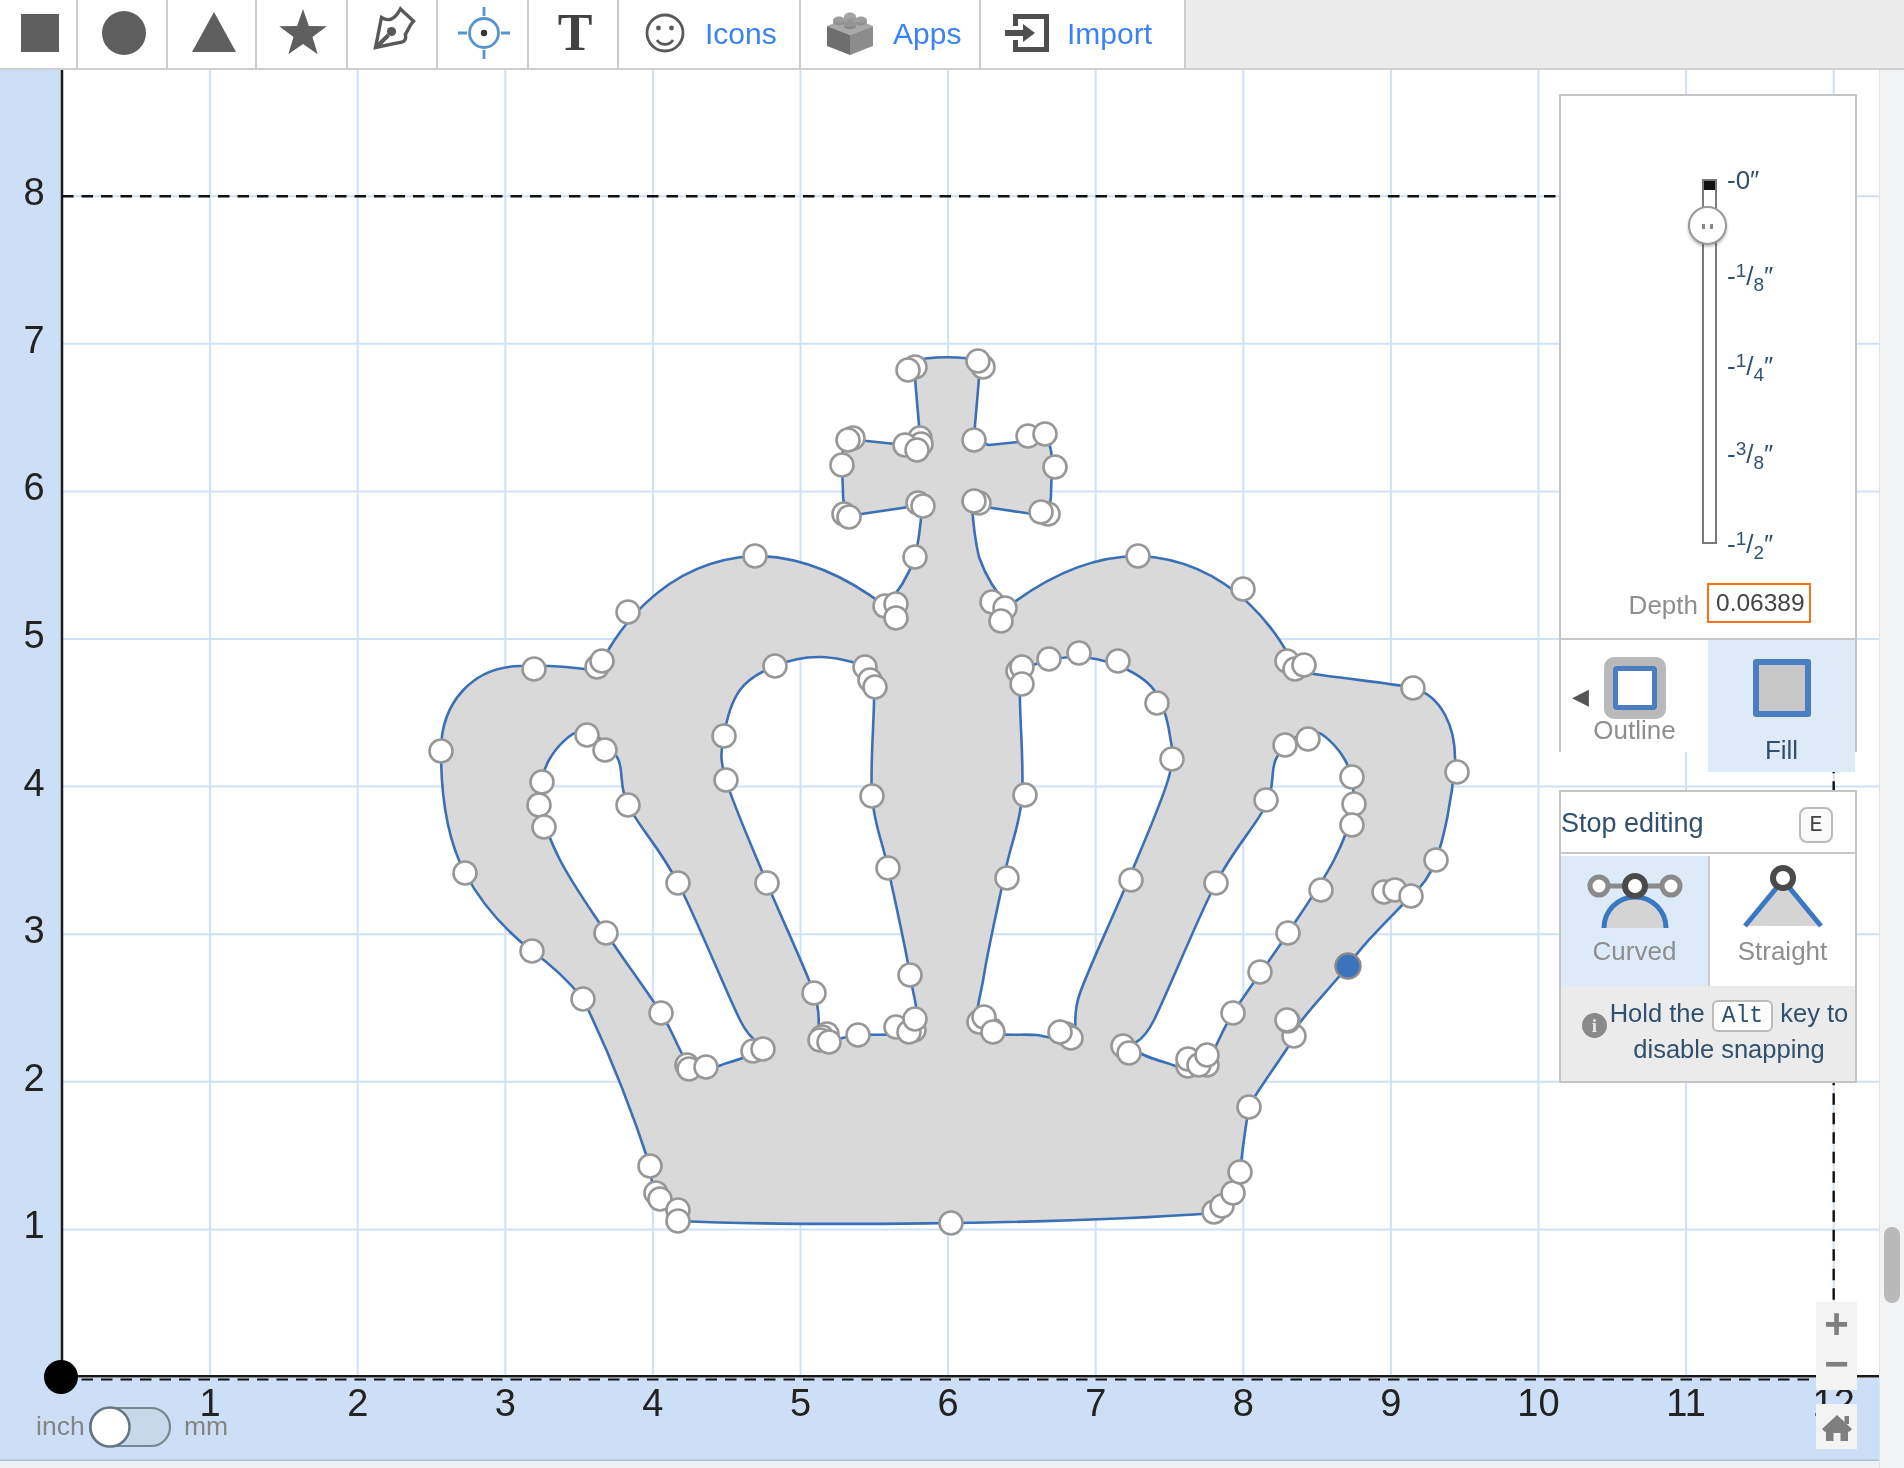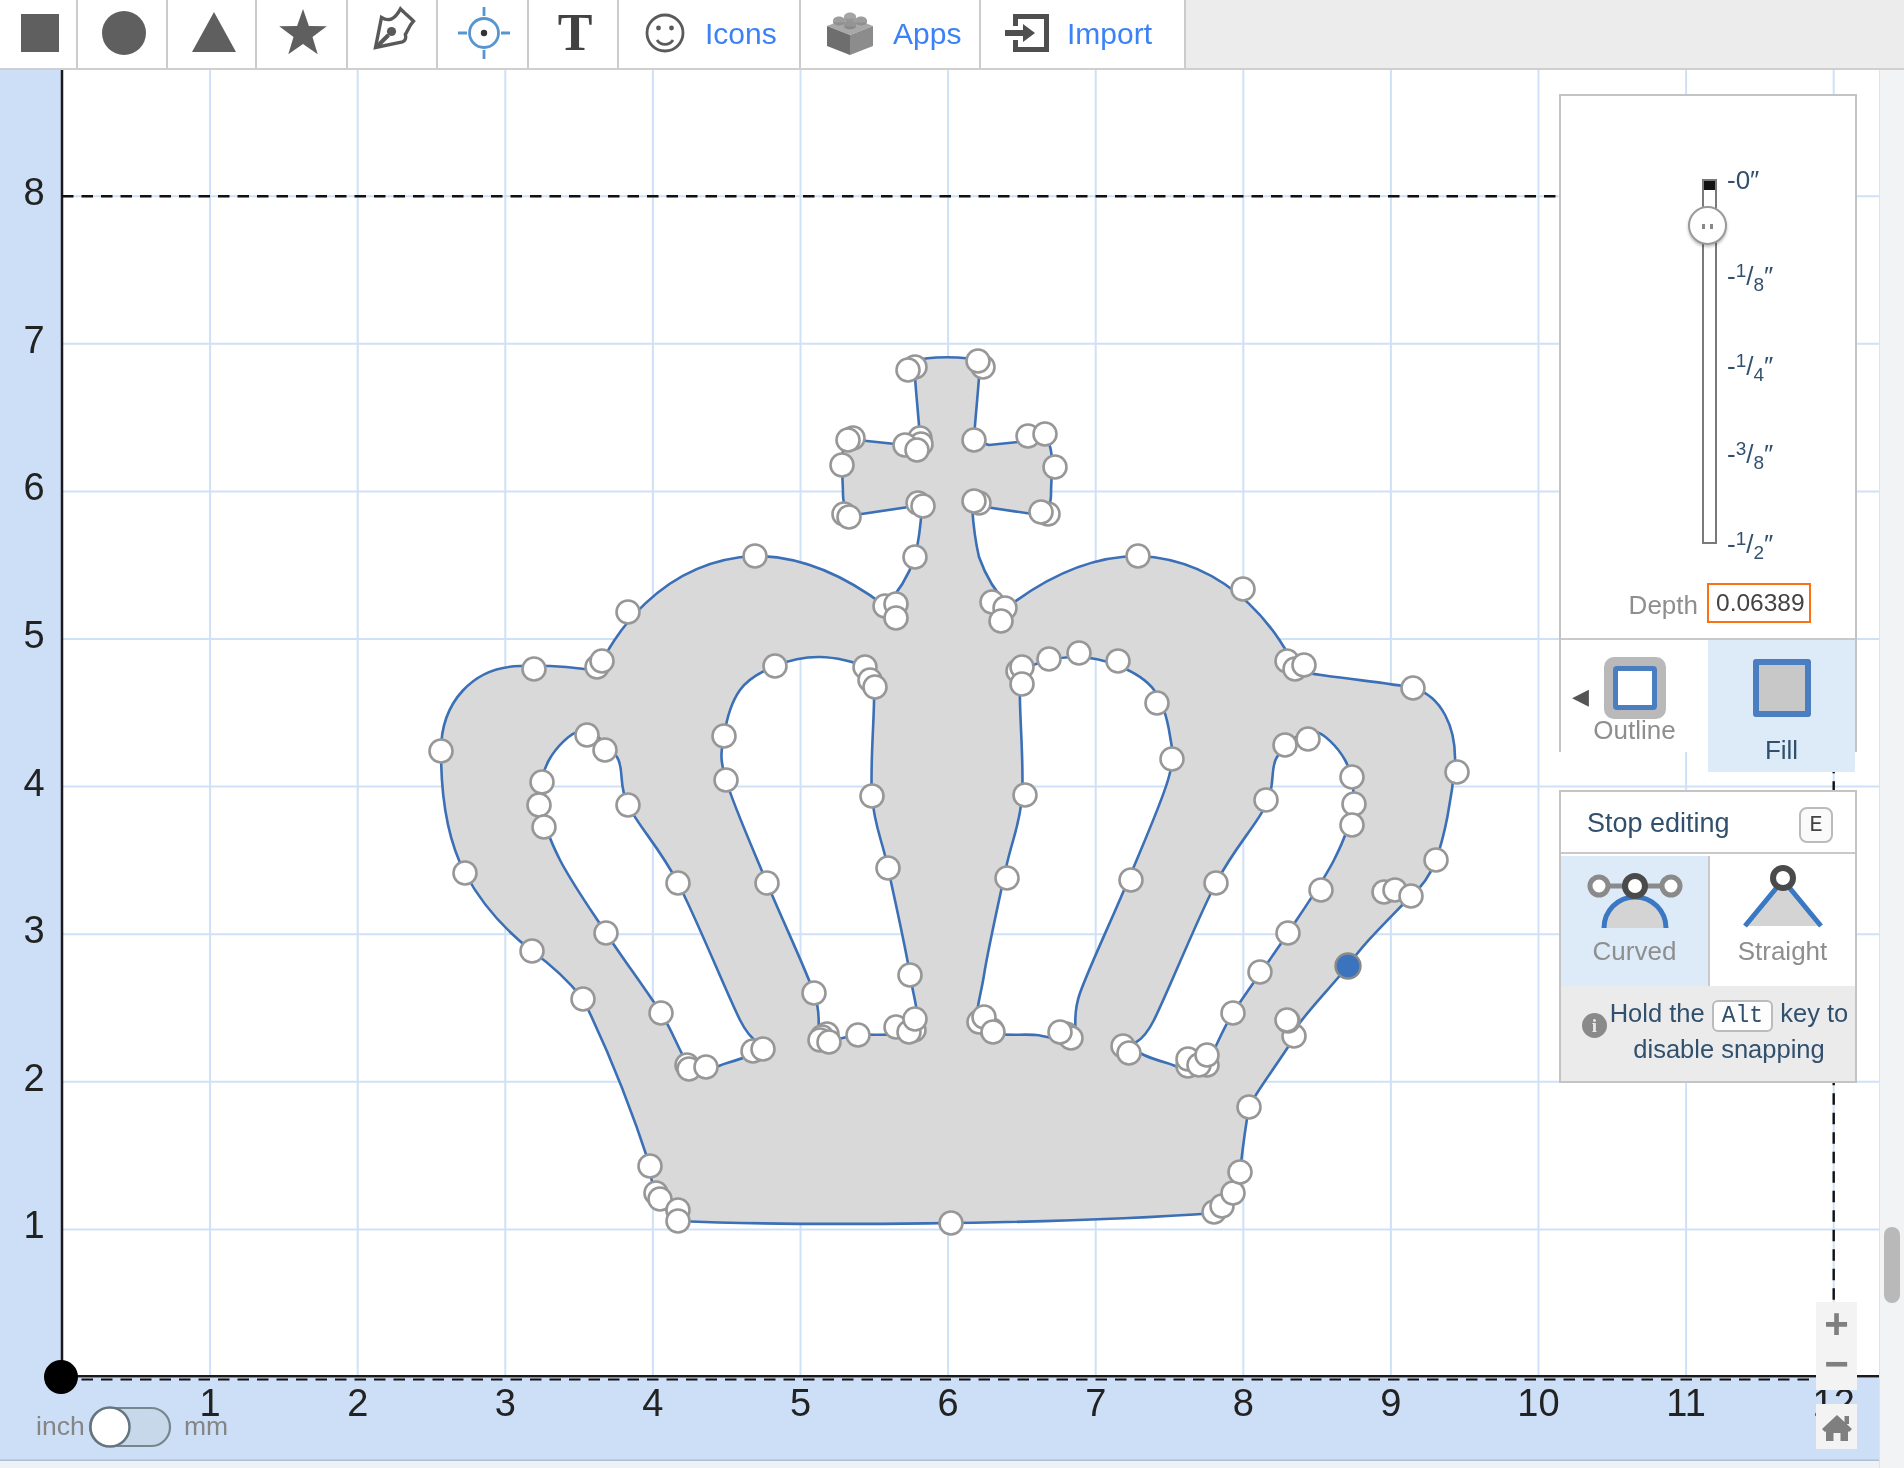--- a/index.html
+++ b/index.html
@@ -28,21 +28,21 @@
 #fillbtn{position:absolute;left:147px;top:0;width:147px;height:132px;background:#ddeaf8}
 #arrow{position:absolute;left:11px;top:44px;font-size:22px;color:#555}
 .oficon{position:absolute;left:43px;top:17px}
 #outicon{width:62px;height:62px;border-radius:10px;background:#b9b9b9;padding:9px}
 #outblue{width:44px;height:44px;border-radius:4px;background:#4b7ec0;padding:5px}
 #outwhite{width:34px;height:34px;background:#fff}
 #fillicon{left:45px;top:19px;width:58px;height:58px;background:#c8c8c8;border:6px solid #4b7ec0;border-radius:3px}
 .oflab{position:absolute;left:0;bottom:6px;width:147px;text-align:center;font-size:26px;color:#8e8e8e}
 .oflab2{position:absolute;left:0;bottom:6px;width:147px;text-align:center;font-size:26px;color:#31506d}
 #stoppanel{position:absolute;left:1559px;top:790px;width:298px;height:293px;background:#fff;border:2px solid #c4c4c4}
-#stophead{position:absolute;left:0;top:0;width:294px;height:62px;border-bottom:2px solid #c9c9c9;font-size:27px;color:#31506d;line-height:62px;padding-left:26px}
+#stophead{position:absolute;left:0;top:0;width:294px;height:62px;border-bottom:2px solid #c9c9c9;font-size:27px;color:#31506d;line-height:62px;}
 #ekey{position:absolute;right:22px;top:15px;width:34px;height:36px;border:2px solid #bbb;border-radius:8px;background:#fafafa;color:#444;font-family:"Liberation Mono",monospace;font-size:22px;text-align:center;line-height:33px}
 #csrow{position:absolute;left:0;top:64px;width:294px;height:130px}
 #curved{position:absolute;left:0;top:0;width:147px;height:130px;background:#ddeaf8;text-align:center}
 #straight{position:absolute;left:147px;top:0;width:147px;height:130px;background:#fff;border-left:2px solid #c9c9c9;text-align:center}
 #curved svg,#straight svg{margin-top:8px}
 .cslab{font-size:26px;color:#8e8e8e;margin-top:-4px}
 #inforow{position:absolute;left:0;top:194px;width:294px;height:95px;background:#ebebeb}
 #infoi{position:absolute;left:21px;top:27px;width:25px;height:25px;border-radius:50%;background:#8a8a8a;color:#ececec;font-size:19px;font-weight:bold;text-align:center;line-height:25px;font-family:"Liberation Serif",serif}
 #infotxt{position:absolute;left:48px;top:10px;width:240px;text-align:center;font-size:25.5px;color:#31506d;line-height:35px}
 #altkey{display:inline-block;border:2px solid #bbb;border-radius:6px;background:#fdfdfd;font-family:"Liberation Mono",monospace;font-size:23px;padding:0 8px;line-height:28px}

